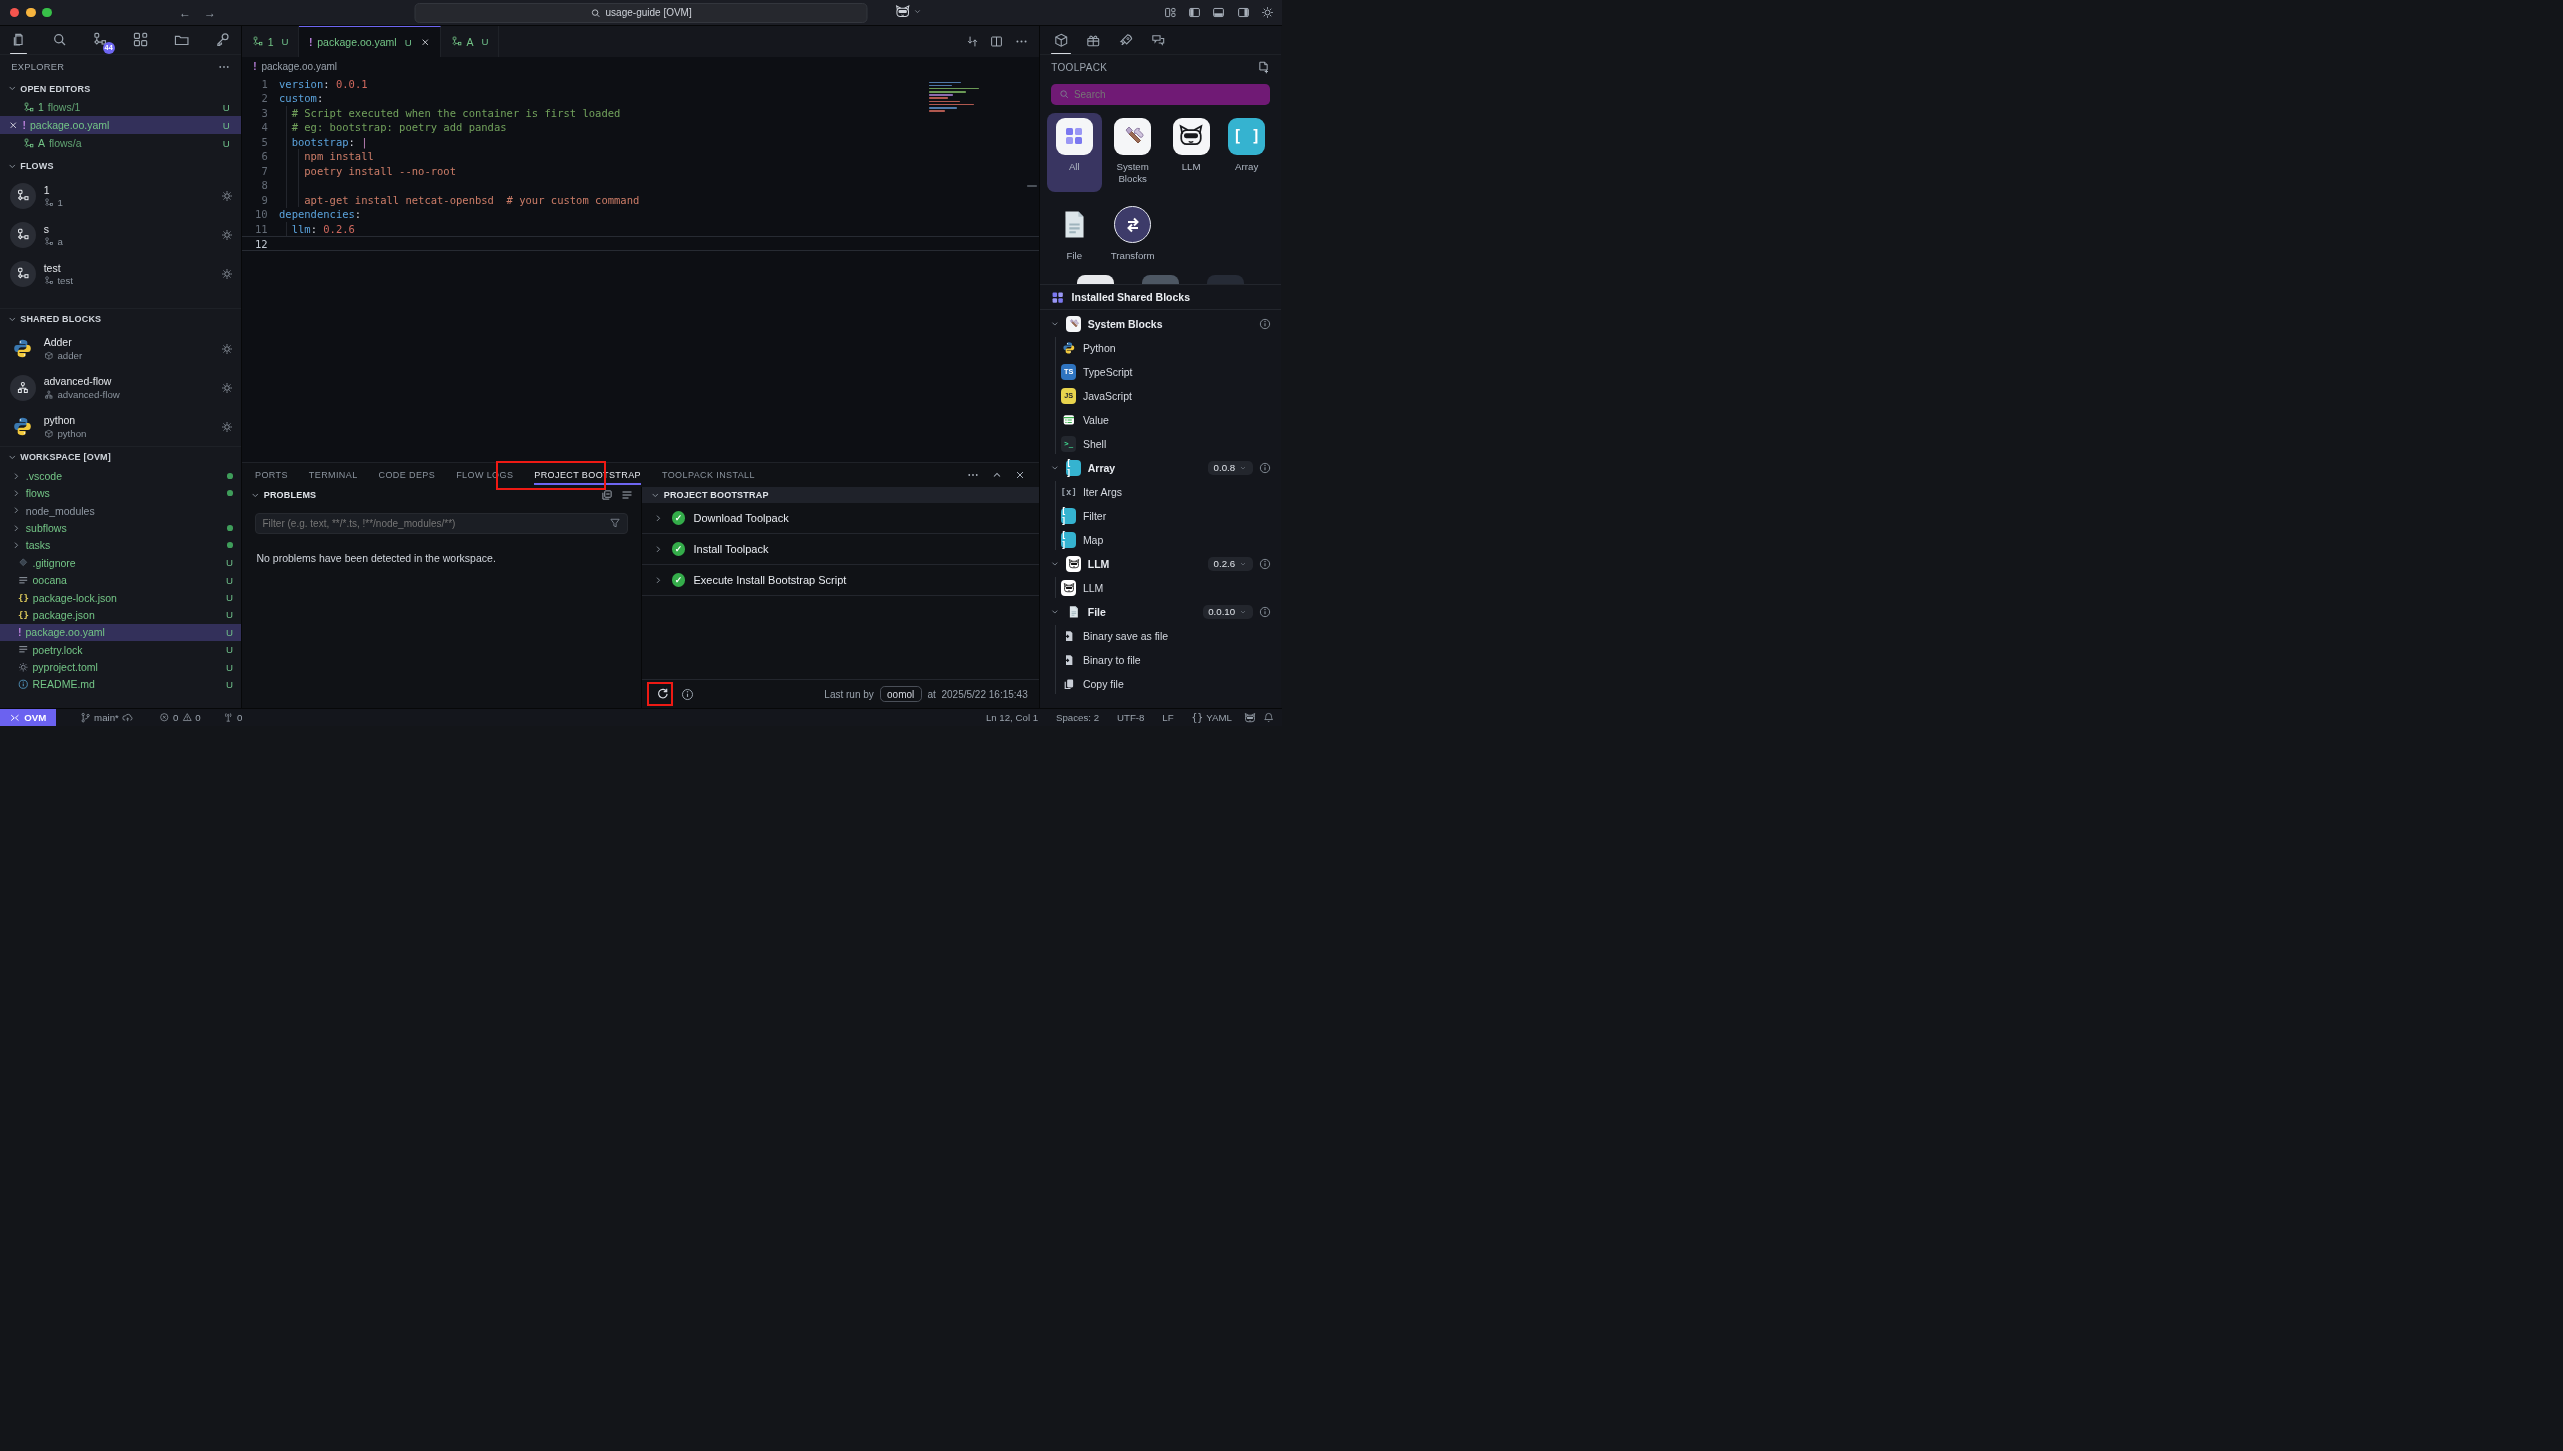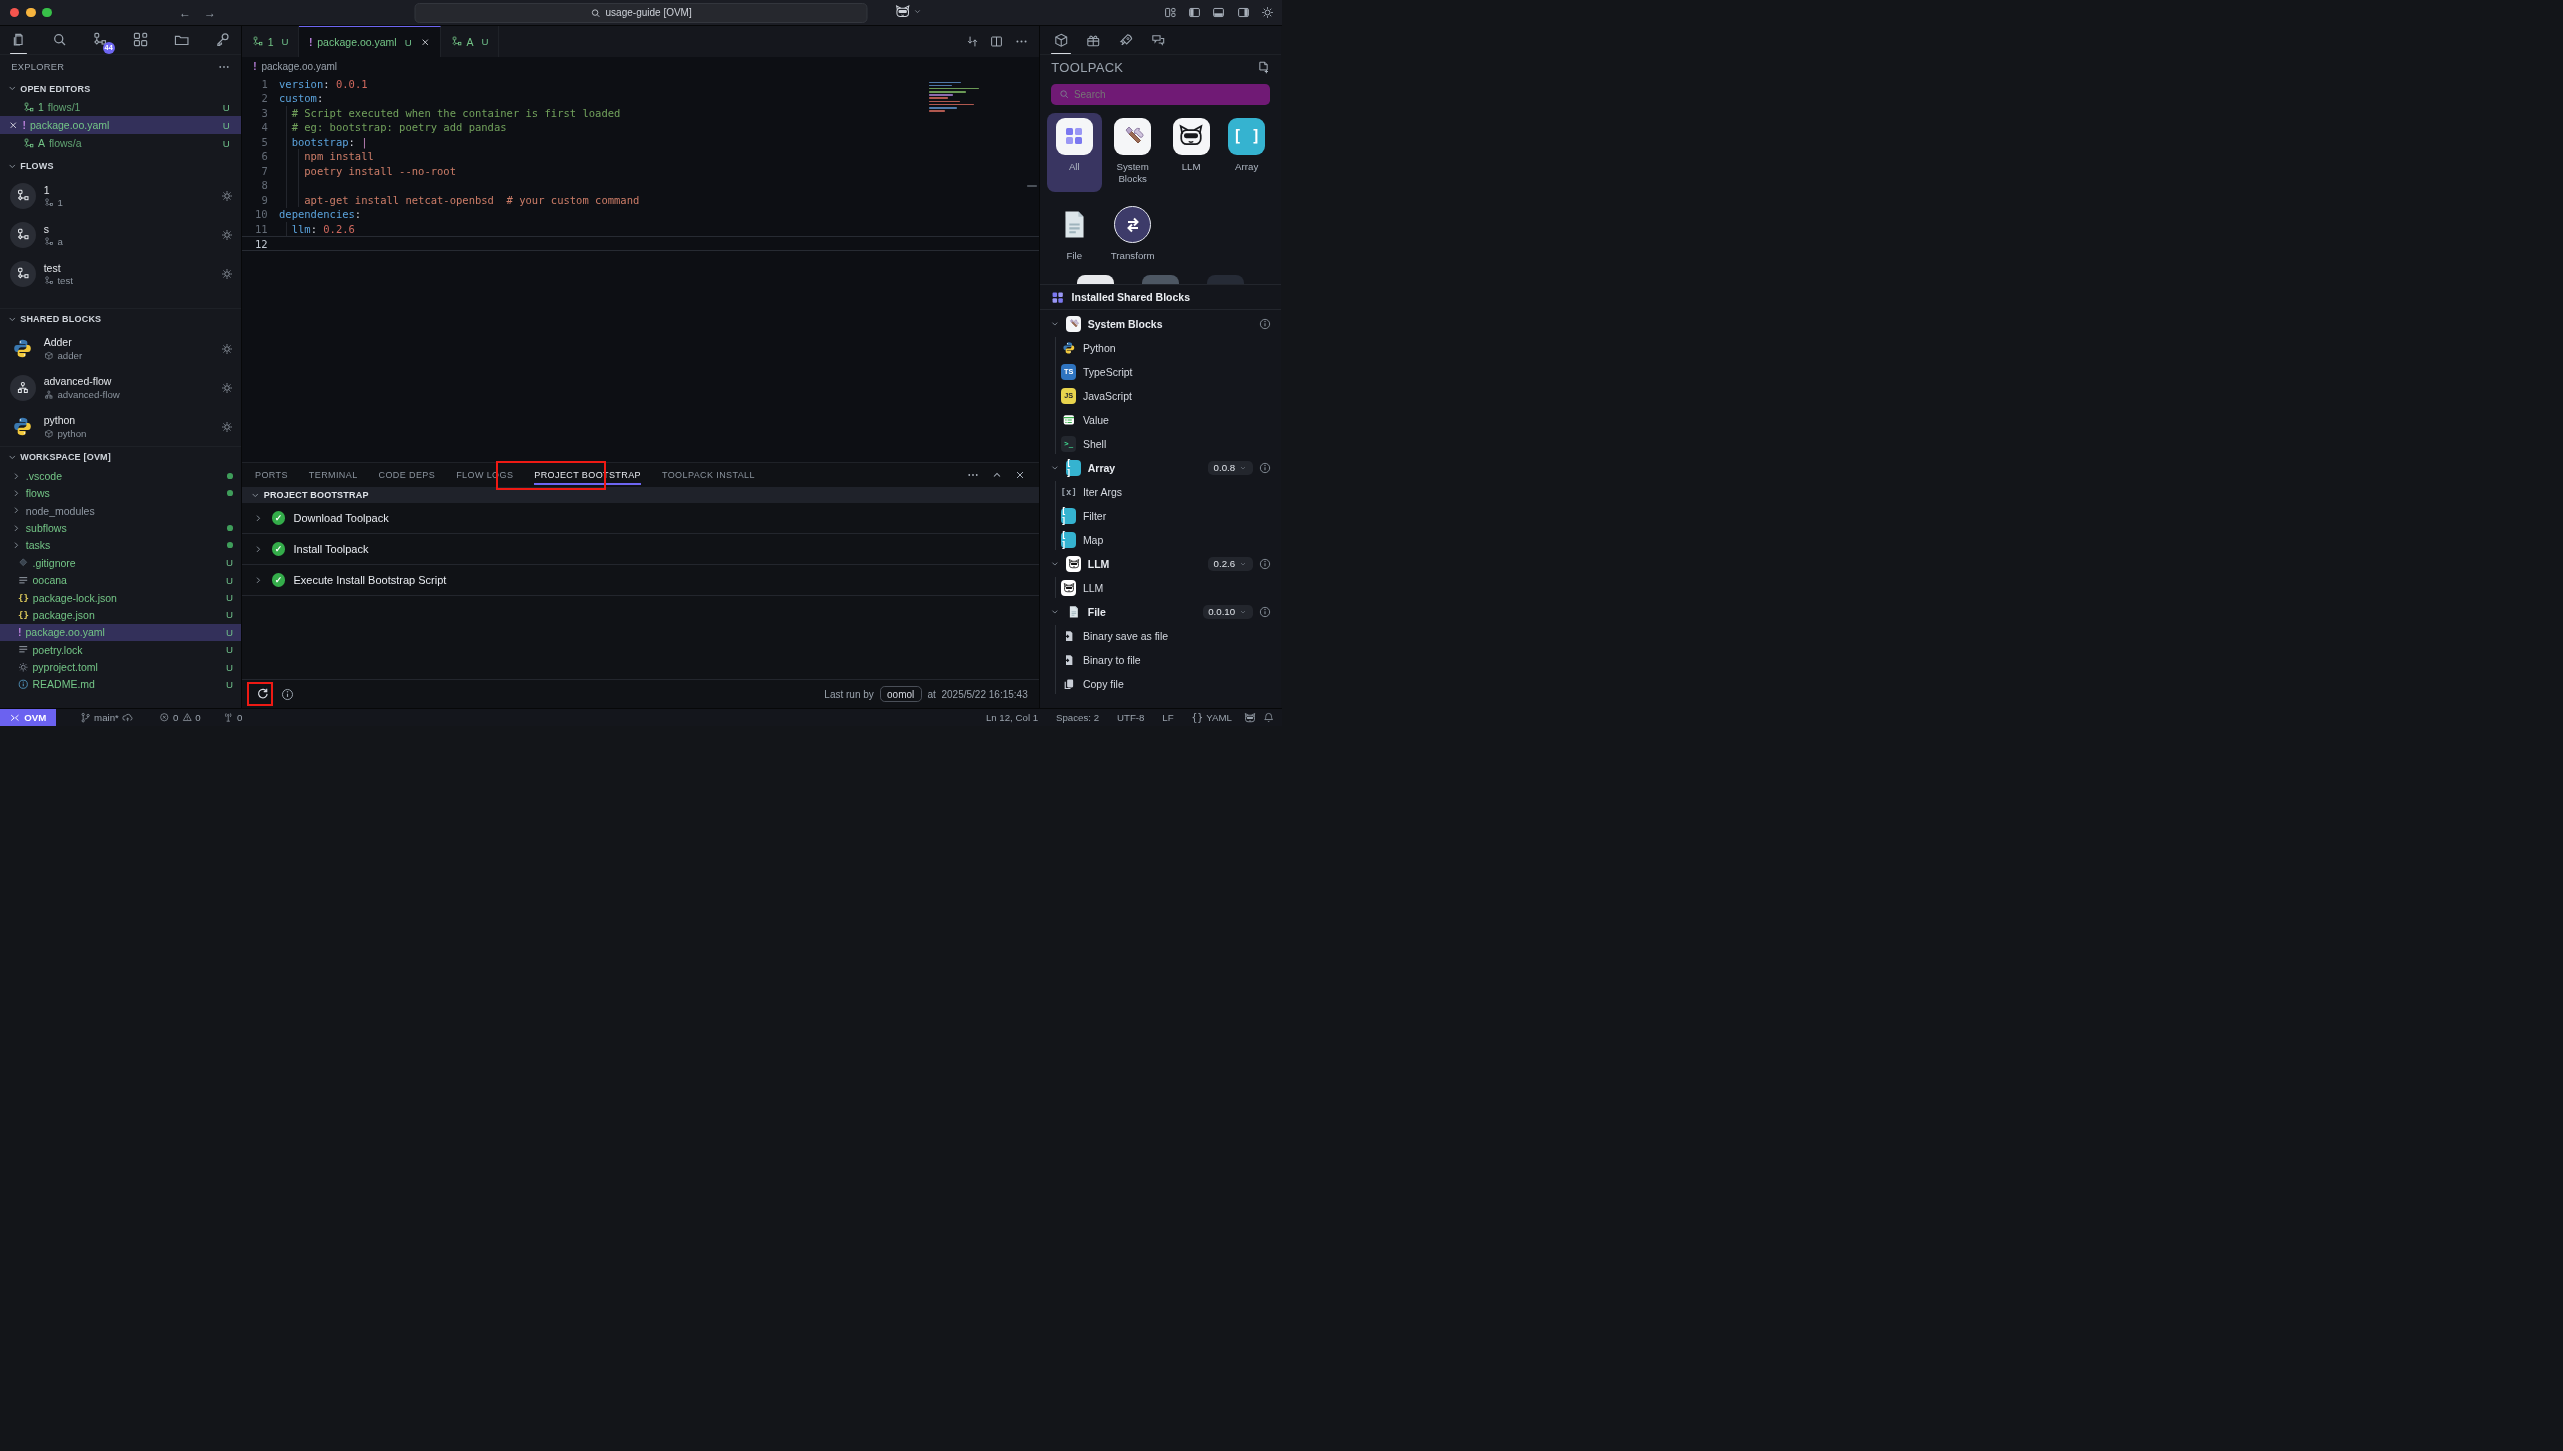--- a/index.html
+++ b/index.html
@@ -97,21 +97,21 @@
   .bootrows{flex:1}
   .checkc{width:13.7px;height:13.7px;border-radius:50%;background:#34ad4a;color:#fff;font-size:9px;font-weight:bold;display:flex;align-items:center;justify-content:center}
   .bootfoot{height:29px;border-top:0.8px solid #23262d;display:flex;align-items:center;padding:0 11.3px;gap:11.3px;position:relative}
   .redbox-reload{position:absolute;left:4.8px;top:2.4px;width:26px;height:24px;border:2.4px solid var(--red);pointer-events:none;z-index:5}
   .lastrun{margin-left:auto;display:flex;align-items:center;gap:5.7px;font-size:10px;color:#9aa3ad}
   .userbadge{border:0.8px solid #4a4f58;border-radius:4.8px;padding:1.6px 6.5px;color:#d5d9e0}
 
   
   .rightbar{width:242px;flex:none;background:var(--right);border-left:0.8px solid var(--line);display:flex;flex-direction:column;overflow:hidden}
   .ricons{height:29px;display:flex;align-items:center;gap:13px;padding:0 11.3px;color:#9aa3ad;border-bottom:0.8px solid #1e2127}
-  .rhead{height:24px;display:flex;align-items:center;justify-content:space-between;padding:0 11.3px;color:#9aa3ad;font-size:13px;letter-spacing:0.3px}
+  .rhead{height:24px;display:flex;align-items:center;justify-content:space-between;padding:0 11.3px;color:#9aa3ad;font-size:10px;letter-spacing:0.3px}
   .rsearch{margin:4.8px 11.3px 0;height:21px;background:#701a75;border-radius:4.8px;display:flex;align-items:center;gap:4.8px;padding:0 7.3px;color:#7d8590}
   .rsearch input{flex:1;background:transparent;border:0;outline:0;color:#d7dbe2;font-size:10px;font-family:"Liberation Sans",sans-serif}
   .grid{display:grid;grid-template-columns:1fr 1fr 1fr 1fr;padding:8px 6.5px 0;row-gap:9.7px}
   .gcell{display:flex;flex-direction:column;align-items:center;gap:6.5px;padding:4.8px 1.6px 6.5px;border-radius:8px}
   .gcell.sel{background:#393561}
   .tile{width:37px;height:37px;border-radius:9px;display:flex;align-items:center;justify-content:center}
   .tile.white{background:#f5f6f8}
   .glabel{font-size:9.7px;color:#aeb6c2;text-align:center;line-height:12px}
   .partialrow{height:9.7px;display:flex;justify-content:space-around;padding:0 22.6px;overflow:hidden;margin-top:6.5px}
   .partial{width:37px;height:16px;border-radius:9px}
@@ -815,20 +815,43 @@
               <use href="#s-chevU"></use>
             </svg>
         <svg width="12" height="12" viewBox="0 0 15 15">
               <use href="#s-x"></use>
             </svg>
       </span>
       <span class="redbox-tab"></span>
     </div>
     <div class="pbody">
 
+      <div class="probs">
+        <div class="subhead">
+          <svg width="10.5" height="10.5" class="chev" viewBox="0 0 13 13">
+                <use href="#s-chevD"></use>
+              </svg>
+          <span>PROBLEMS</span>
+          <span class="hacts">
+            <svg width="12" height="12" viewBox="0 0 15 15">
+                  <use href="#s-collapse"></use>
+                </svg>
+            <svg width="12" height="12" viewBox="0 0 15 15">
+                  <use href="#s-lines"></use>
+                </svg>
+          </span>
+        </div>
+        <div class="filterin">
+          <input placeholder="Filter (e.g. text, **/*.ts, !**/node_modules/**)" style="">
+          <svg width="12" height="12" viewBox="0 0 15 15">
+                <use href="#s-funnel"></use>
+              </svg>
+        </div>
+        <div class="noprob">No problems have been detected in the workspace.</div>
+      </div>
 
       <div class="boot">
         <div class="boothead">
           <svg width="10.5" height="10.5" class="chev" viewBox="0 0 13 13">
                 <use href="#s-chevD"></use>
               </svg>
           <span>PROJECT BOOTSTRAP</span>
         </div>
         <div class="bootrows">
           <div class="bootrow">

